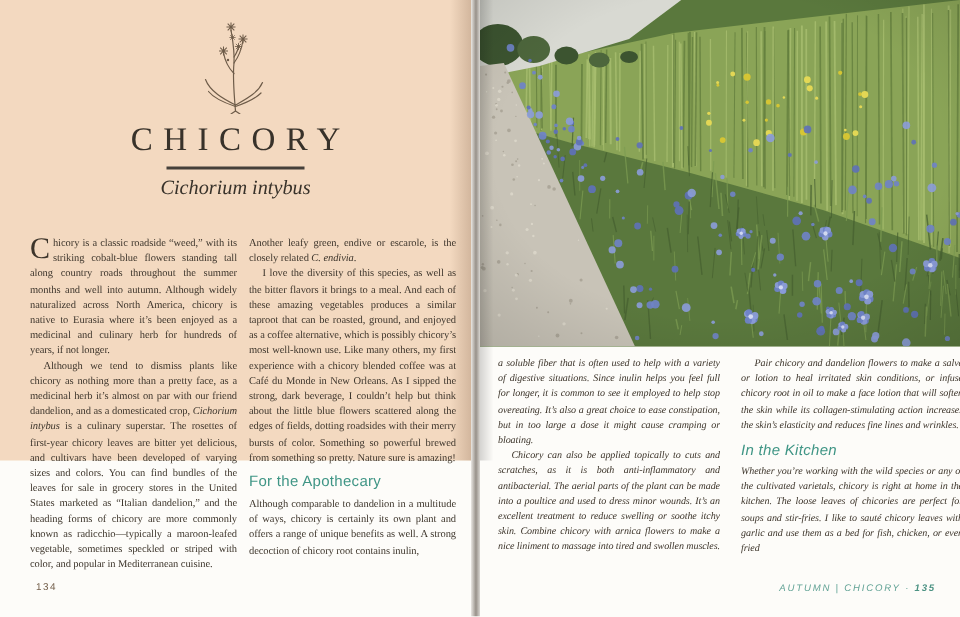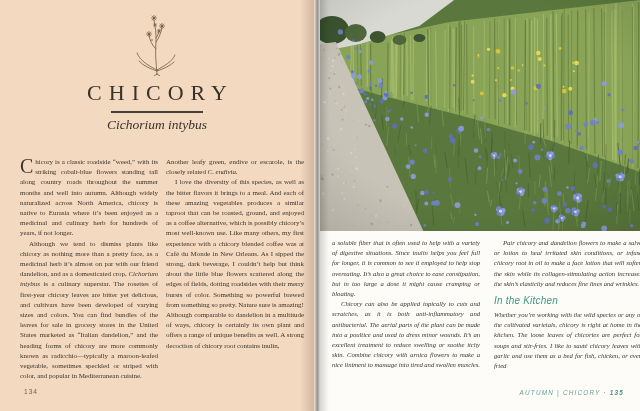--- a/index.html
+++ b/index.html
@@ -3,21 +3,21 @@
 <meta charset="utf-8">
 <style>
   html,body{margin:0;padding:0;}
   body{
     width:640px;height:411px;position:relative;overflow:hidden;
     background:#fdfcf9;font-family:"Liberation Serif",serif;
   }
   .spread{position:absolute;inset:0;display:flex;}
 
   
-  .page{position:relative;height:411px;}
+  .page{position:relative;height:307px;}
   .page.left{width:314px;background:#f3d9c0;}
   .page.left::after{
     content:'';position:absolute;top:0;right:0;width:14px;height:100%;
     background:linear-gradient(90deg,rgba(110,70,40,0),rgba(95,60,35,.22));
     pointer-events:none;
   }
   .spine{
     width:6px;height:411px;
     background:linear-gradient(90deg,rgba(60,45,30,.10),rgba(50,38,26,.5) 55%,rgba(50,38,26,.18));
   }
@@ -123,20 +123,21 @@
     </div>
 
     <div class="body-left">
       <div class="col">
         <p><span class="dropcap">C</span><span><span>hicory is a classic roadside “weed,” with its striking cobalt-blue flowers standing tall along country roads throughout the summer months and well into autumn. Although widely naturalized across North America, chicory is native to Eurasia where it’s been enjoyed as a medicinal and culinary herb for hundreds of years, if not longer.</span></span></p>
         <p class="indent"><span>Although we tend to dismiss plants like chicory as nothing more than a pretty face, as a medicinal herb it’s almost on par with our friend dandelion, and as a domesticated crop, </span><i>Cichorium intybus</i><span> is a culinary superstar. The rosettes of first-year chicory leaves are bitter yet delicious, and cultivars have been developed of varying sizes and colors. You can find bundles of the leaves for sale in grocery stores in the United States marketed as “Italian dandelion,” and the heading forms of chicory are more commonly known as radicchio—typically a maroon-leafed vegetable, sometimes speckled or striped with color, and popular in Mediterranean cuisine.</span></p>
       </div>
       <div class="col">
         <p><span>Another leafy green, endive or escarole, is the closely related </span><i>C. endivia</i><span>.</span></p>
         <p class="indent"><span>I love the diversity of this species, as well as the bitter flavors it brings to a meal. And each of these amazing vegetables produces a similar taproot that can be roasted, ground, and enjoyed as a coffee alternative, which is possibly chicory’s most well-known use. Like many others, my first experience with a chicory blended coffee was at Café du Monde in New Orleans. As I sipped the strong, dark beverage, I couldn’t help but think about the little blue flowers scattered along the edges of fields, dotting roadsides with their merry bursts of color. Something so powerful brewed from something so pretty. Nature sure is amazing!</span></p>
+        <h3 class="teal">For the Apothecary</h3>
         <p><span>Although comparable to dandelion in a multitude of ways, chicory is certainly its own plant and offers a range of unique benefits as well. A strong decoction of chicory root contains inulin,</span></p>
       </div>
     </div>
 
     <div class="pagenum-left">134</div>
   </div>
 
   <div class="spine"></div>
 
   <div class="page right">

